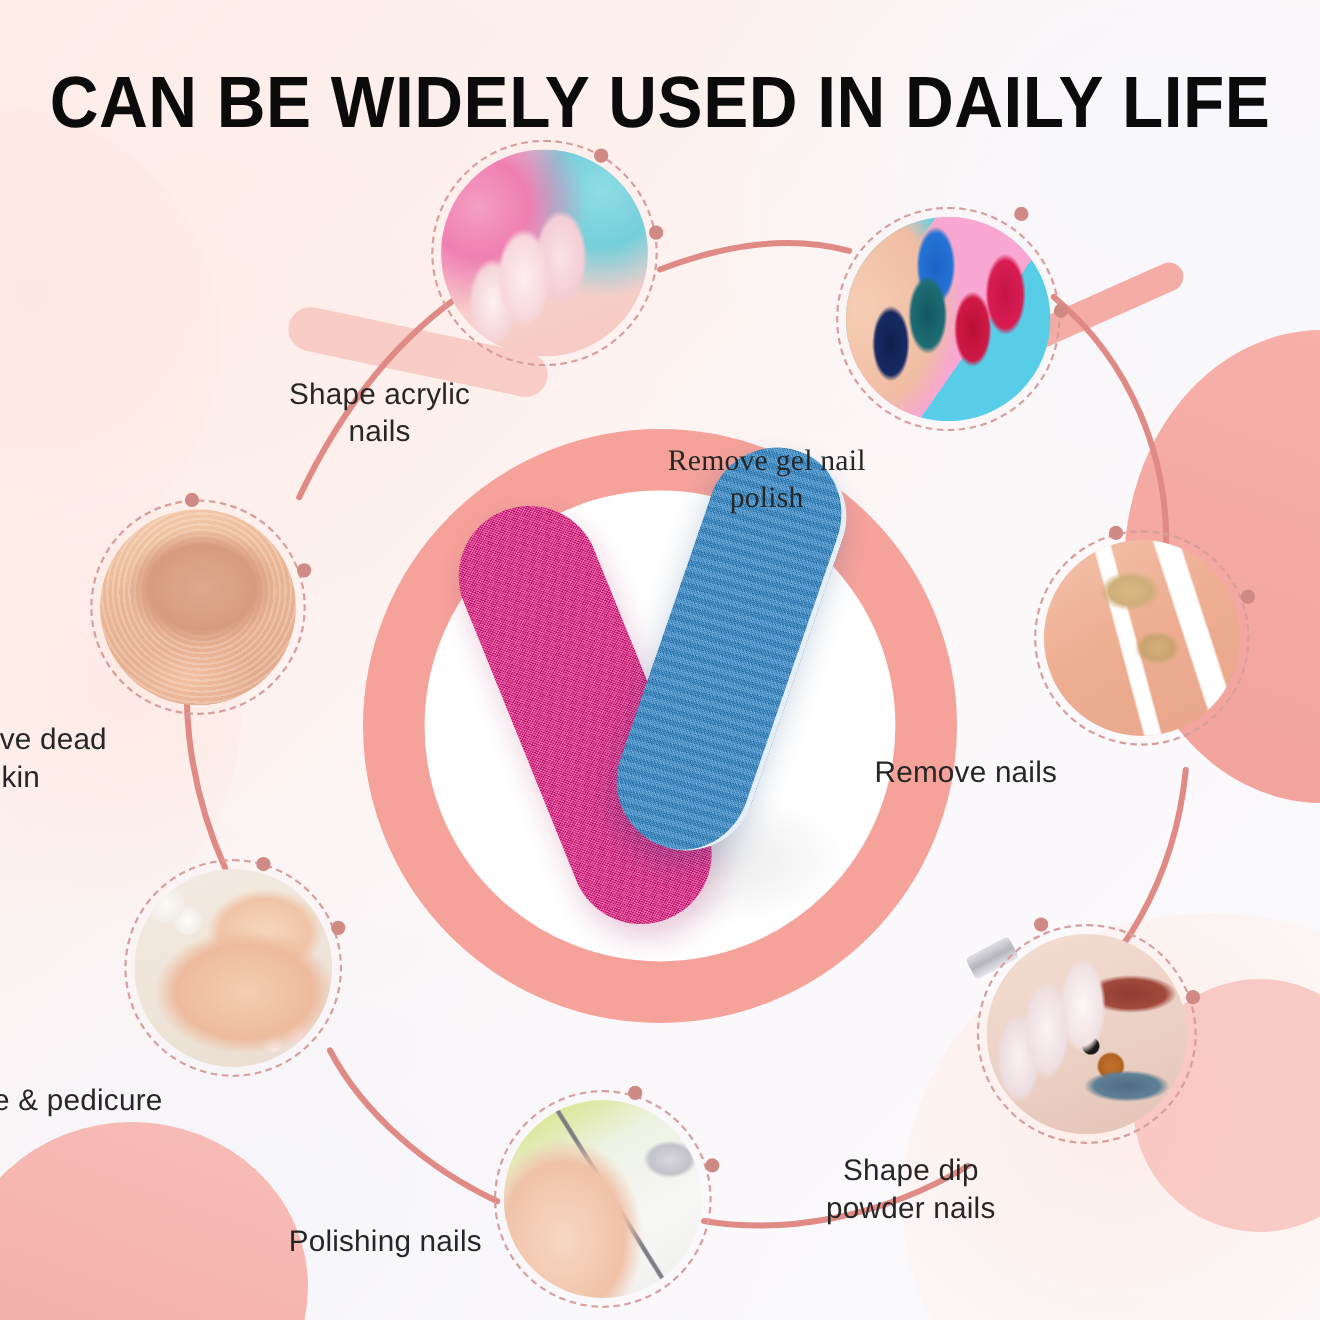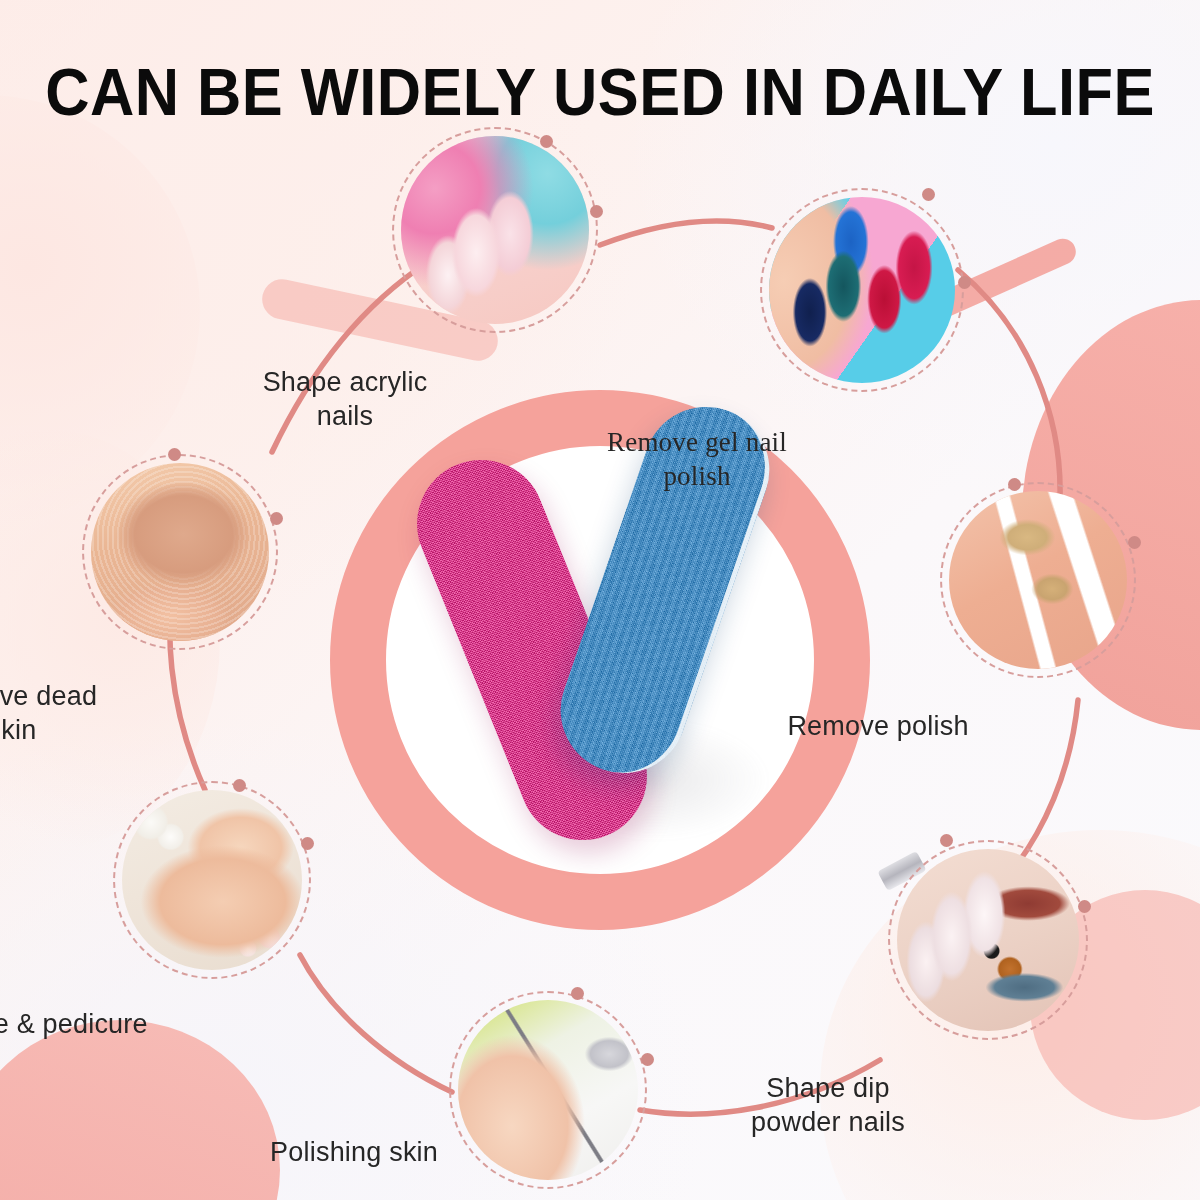--- a/index.html
+++ b/index.html
@@ -219,21 +219,20 @@
     background: #cf8a86;
   }
   .node-label {
     position: absolute;
     color: #262626;
     font-size: 27px;
     line-height: 1.25;
     letter-spacing: .2px;
     white-space: pre-line;
     font-family: "Liberation Sans", sans-serif;
-    margin-top: 24px;
   }
   .label-center { transform: translateX(-50%); text-align: center; }
   .label-left   { transform: translateX(-100%); text-align: right; }
 
   
   .ph { position:absolute; inset:0; }
 
   
   .ph-acrylic {
     background:
@@ -402,21 +401,21 @@
   </div>
 
   <div class="node" style="left:1038px; top:580px;">
     <div class="photo-circle" style="width:196px; height:196px;">
       <div class="photo-inner">
         <div class="ph ph-callus"></div>
       </div>
       <span class="dot" style="left:66px; top:-6px;"></span>
       <span class="dot" style="left:186px; top:52px;"></span>
     </div>
-    <div class="node-label label-center" style="left:0px; top:106px; width:320px; margin-left:-160px;">Remove polish</div>
+    <div class="node-label label-center" style="left:0px; top:106px; width:320px; margin-left:-160px;">Remove nails</div>
   </div>
 
   <div class="node" style="left:988px; top:940px;">
     <div class="photo-circle" style="width:200px; height:200px;">
       <div class="photo-inner">
         <div class="ph ph-dip"></div>
       </div>
       <span class="dot" style="left:50px; top:-8px;"></span>
       <span class="dot" style="left:188px; top:58px;"></span>
     </div>
@@ -425,21 +424,21 @@
   </div>
 
   <div class="node" style="left:548px; top:1090px;">
     <div class="photo-circle" style="width:198px; height:198px;">
       <div class="photo-inner">
         <div class="ph ph-polish"></div>
       </div>
       <span class="dot" style="left:120px; top:-6px;"></span>
       <span class="dot" style="left:190px; top:60px;"></span>
     </div>
-    <div class="node-label label-left" style="left:-110px; top:22px; width:320px;">Polishing skin</div>
+    <div class="node-label label-left" style="left:-110px; top:22px; width:320px;">Polishing nails</div>
   </div>
 
   <div class="node" style="left:212px; top:880px;">
     <div class="photo-circle" style="width:198px; height:198px;">
       <div class="photo-inner">
         <div class="ph ph-spa"></div>
       </div>
       <span class="dot" style="left:118px; top:-4px;"></span>
       <span class="dot" style="left:186px; top:54px;"></span>
     </div>

